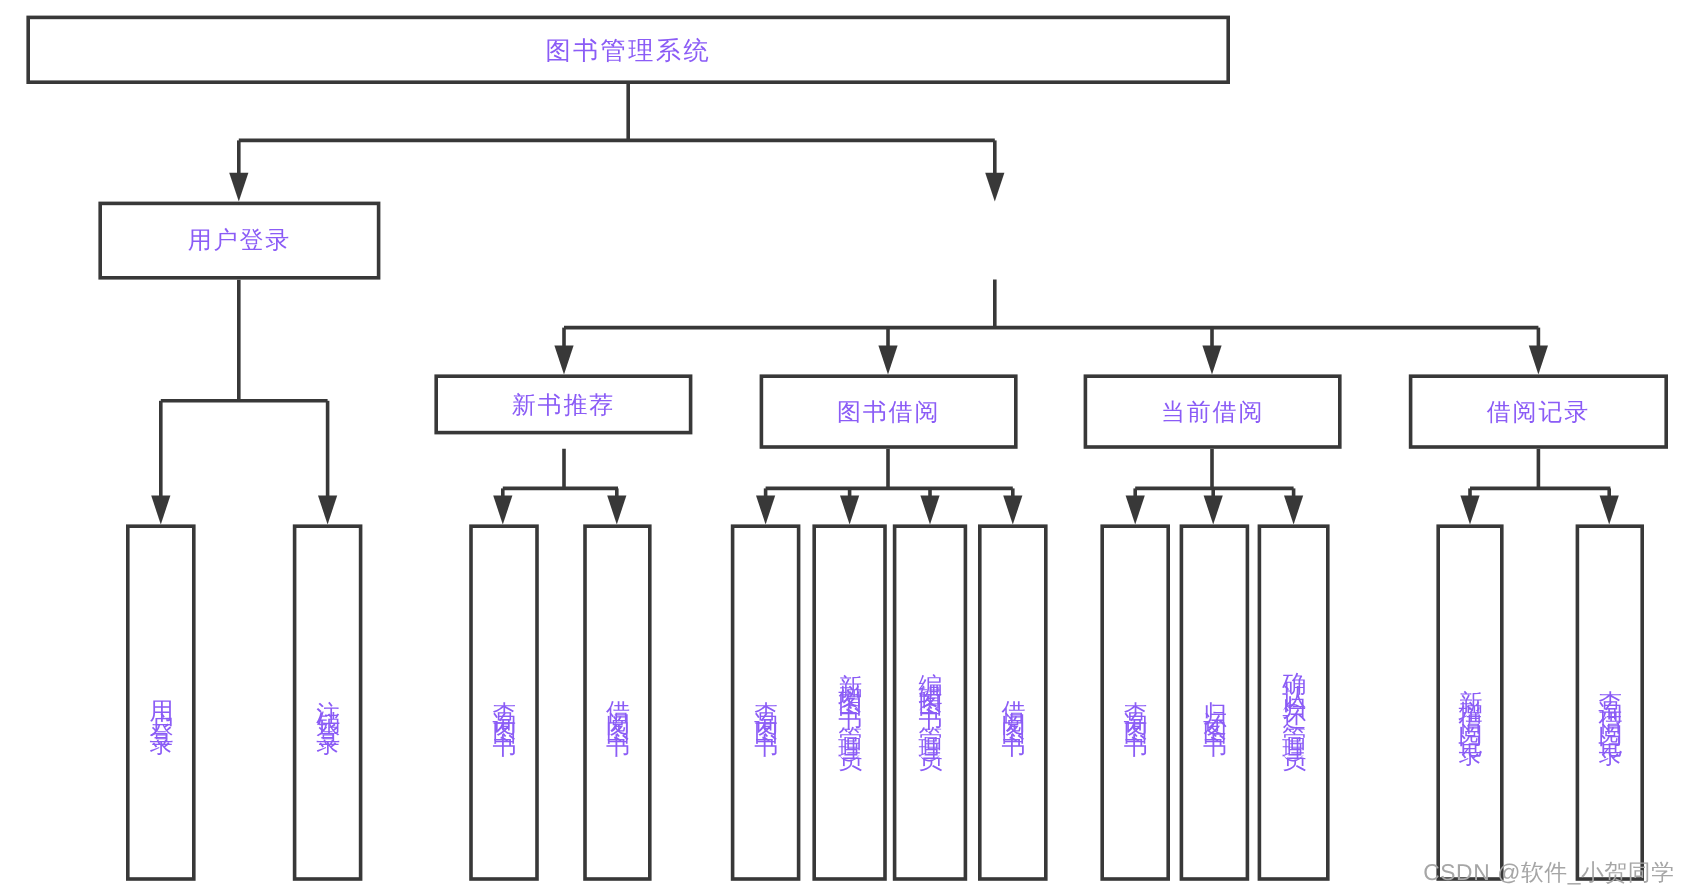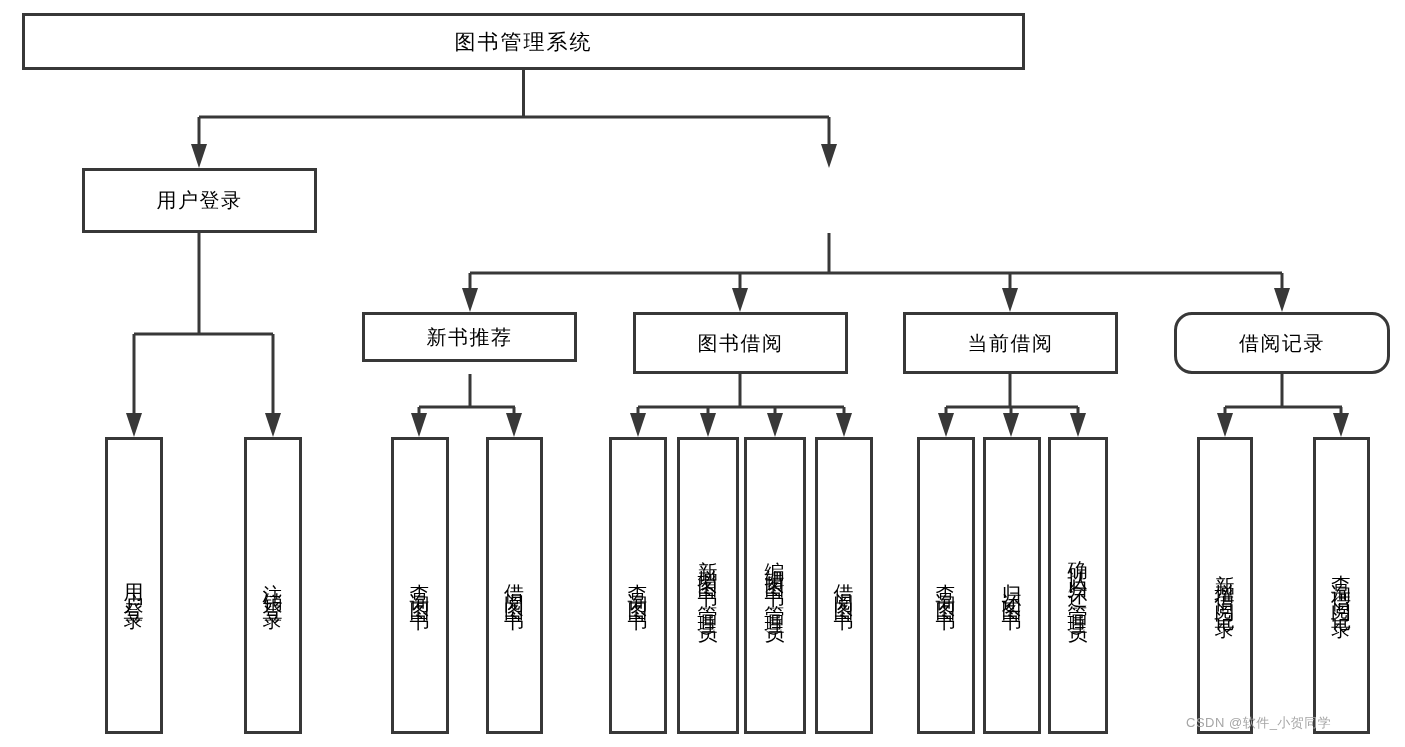--- a/index.html
+++ b/index.html
@@ -19,38 +19,38 @@
     pointer-events: none;
   }
   .node {
     position: absolute;
     box-sizing: border-box;
     border: 3px solid #383838;
     background: #ffffff;
     display: flex;
     align-items: center;
     justify-content: center;
-    color: #000000;
+    color: #8b5cf6;
     z-index: 2;
   }
   .h-node { font-size: 20px; letter-spacing: 1.5px; }
   .root-node { font-size: 21px; letter-spacing: 2px; }
   .v-node {
     writing-mode: vertical-rl;
     text-orientation: mixed;
     font-size: 20px;
     letter-spacing: 9px;
     line-height: 1;
     white-space: nowrap;
   }
   .watermark {
     position: absolute;
     left: 1186px;
     top: 714px;
-    font-size: 13px;
+    font-size: 19px;
     color: #a6a6a6;
     letter-spacing: 0.5px;
     z-index: 5;
     white-space: nowrap;
   }
 </style>
 </head>
 <body>
 
 <div class="canvas">
@@ -117,21 +117,21 @@
 
   <div class="node h-node" style="left:362px; top:312px; width:215px; height:50px;">
     <span>新书推荐</span>
   </div>
   <div class="node h-node" style="left:633px; top:312px; width:215px; height:62px;">
     <span>图书借阅</span>
   </div>
   <div class="node h-node" style="left:903px; top:312px; width:215px; height:62px;">
     <span>当前借阅</span>
   </div>
-  <div class="node h-node" style="left:1174px; top:312px; width:216px; height:62px;border-radius:18px;">
+  <div class="node h-node" style="left:1174px; top:312px; width:216px; height:62px;">
     <span>借阅记录</span>
   </div>
 
   <div class="node v-node" style="left:105px; top:437px; width:58px; height:297px;">
     <span>用户登录</span>
   </div>
   <div class="node v-node" style="left:244px; top:437px; width:58px; height:297px;">
     <span>注销登录</span>
   </div>
 

